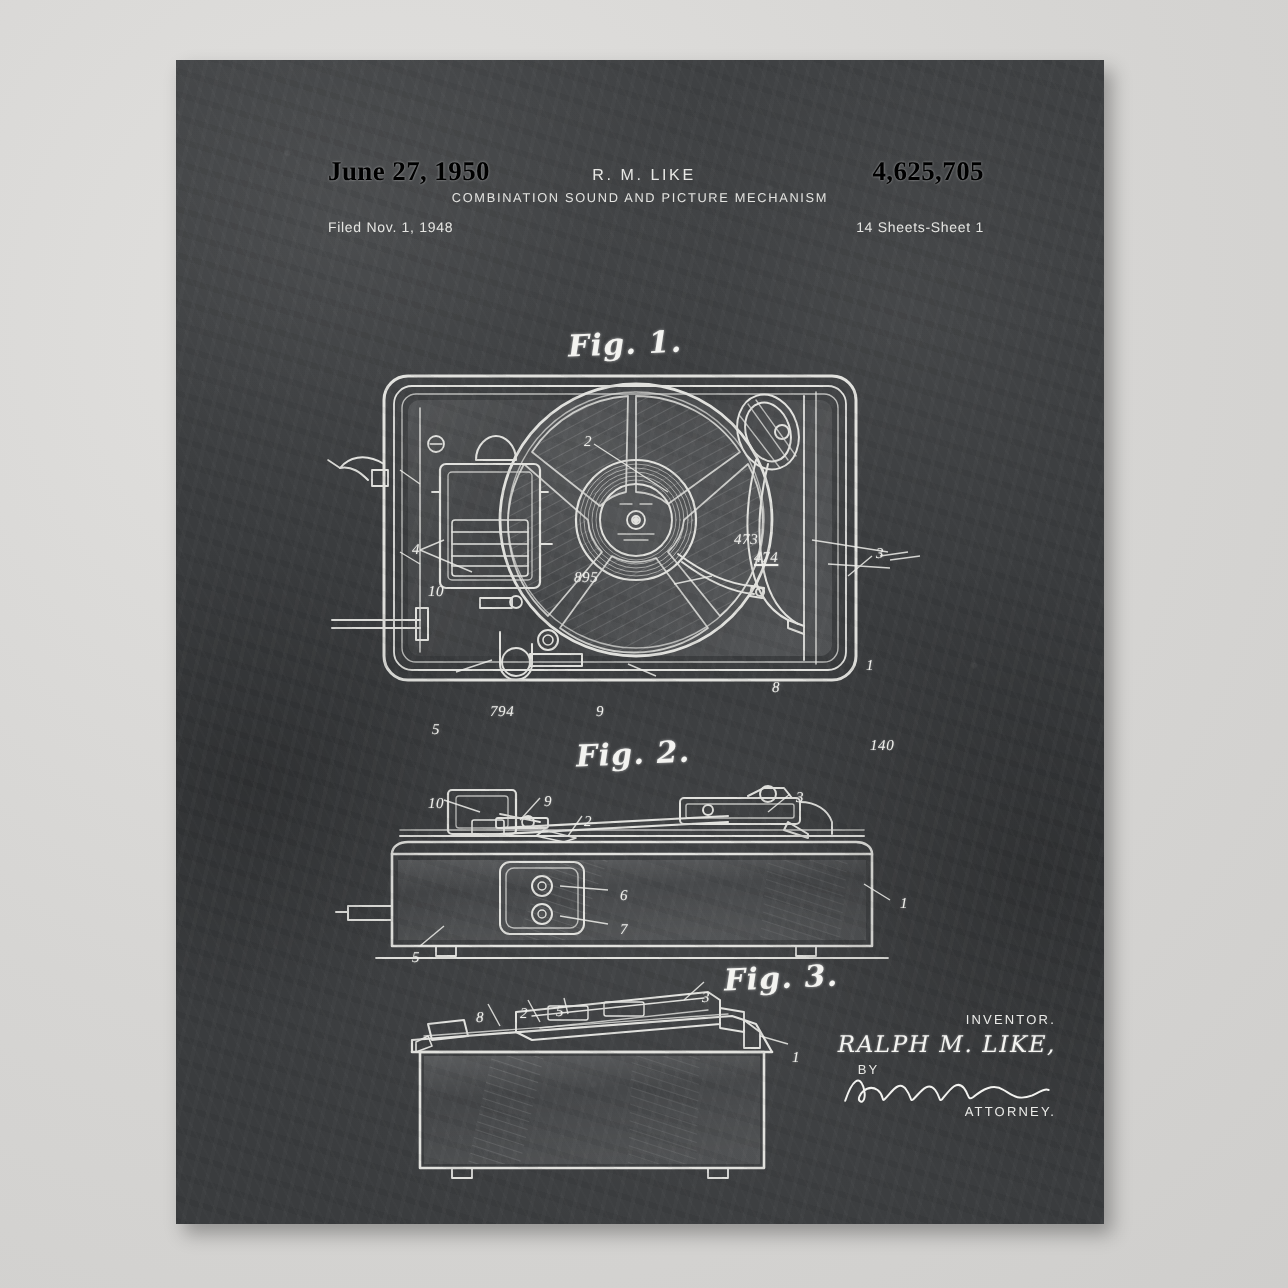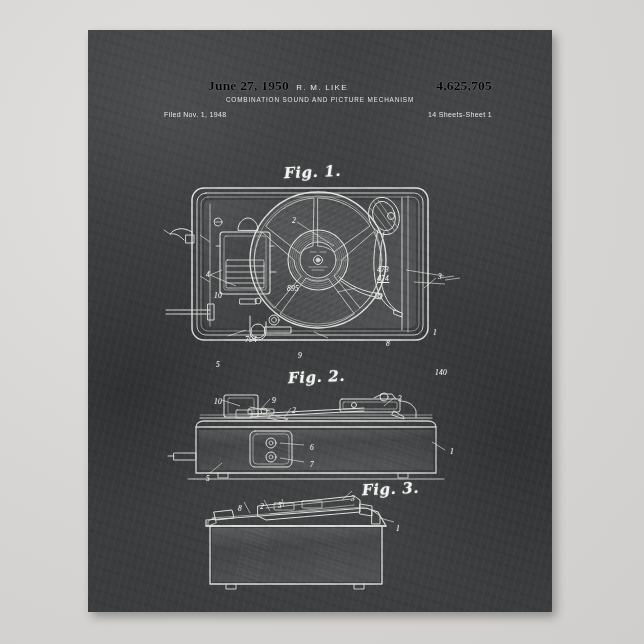--- a/index.html
+++ b/index.html
@@ -53,21 +53,20 @@
       radial-gradient(circle at 45% 88%, rgba(255,255,255,.03) 0 1px, transparent 2px),
       linear-gradient(176deg, rgba(255,255,255,.03), transparent 30%);
   }
   
   #hdr{position:absolute;left:0;top:0;width:100%;}
   .date{
     left:0;top:48px;
     font-weight:bold;font-size:13.5px;letter-spacing:.2px;
     position:absolute;left:76px;top:48px;
     text-shadow:0 0 1.2px rgba(255,255,255,.55);
-    margin-left:44px;
   }
   .patnum{
     position:absolute;right:60px;top:48px;
     font-weight:bold;font-size:13.5px;letter-spacing:.2px;
     text-shadow:0 0 1.2px rgba(255,255,255,.55);
   }
   .inventor-name{
     position:absolute;left:4px;right:0;top:53px;
     text-align:center;
     font-family:"Liberation Sans", sans-serif;
@@ -381,25 +380,25 @@
   </div>
 
   <div class="figcap" style="left:196px;top:133px;">Fig. 1.</div>
   <div class="figcap" style="left:200px;top:338px;">Fig. 2.</div>
   <div class="figcap" style="left:274px;top:450px;">Fig. 3.</div>
 
   <div id="fig1-nums">
       <span class="num" style="left: 204px; top: 186px;">2</span>
       <span class="num" style="left: 118px; top: 240px;">4</span>
       <span class="num" style="left: 126px; top: 261px;">10</span>
-      <span class="num" style="left: 157px; top: 305px;">794</span>
+      <span class="num" style="left: 157px; top: 321px;">794</span>
       <span class="num" style="left: 128px; top: 330px;">5</span>
       <span class="num" style="left: 210px; top: 321px;">9</span>
       <span class="num" style="left: 199px; top: 254px;">895</span>
-      <span class="num" style="left: 289px; top: 235px;">473</span>
+      <span class="num" style="left: 279px; top: 235px;">473</span>
       <span class="num" style="left: 289px; top: 244px; text-decoration: underline;">474</span>
       <span class="num" style="left: 350px; top: 242px;">3</span>
       <span class="num" style="left: 298px; top: 309px;">8</span>
       <span class="num" style="left: 345px; top: 298px;">1</span>
       <span class="num" style="left: 347px; top: 338px;">140</span>
     </div>
   <div id="fig2-nums">
       <span class="num" style="left: 126px; top: 367px;">10</span>
       <span class="num" style="left: 184px; top: 366px;">9</span>
       <span class="num" style="left: 204px; top: 376px;">2</span>
@@ -444,14 +443,25 @@
       <line x1="122" y1="443" x2="134" y2="433"></line>
 
       <line x1="156" y1="472" x2="162" y2="483"></line>
       <line x1="176" y1="470" x2="182" y2="481"></line>
       <line x1="194" y1="469" x2="196" y2="477"></line>
       <line x1="264" y1="461" x2="254" y2="470"></line>
       <line x1="306" y1="492" x2="292" y2="488"></line>
     </g>
   </svg>
 
+  <div id="sig">
+    <span class="sig-inv">INVENTOR.</span>
+    <span class="sig-name">RALPH M. LIKE,</span>
+    <span class="sig-by">BY</span>
+    <svg class="sig-scrawl" viewBox="0 0 120 20">
+      <path d="M4 16 C8 4 12 2 14 8 C16 14 14 18 12 16 C10 14 16 6 22 10 C26 13 24 17 26 15
+               C30 11 34 4 38 10 C41 14 40 17 42 15 C46 11 50 5 54 10 C57 14 56 17 58 15
+               C62 10 66 4 70 9 C73 13 72 16 75 14 C80 10 86 6 92 10 C97 13 100 16 108 13 C112 11 115 9 117 10" stroke="#f2f2ef" stroke-width="1.1" fill="none" stroke-linecap="round"></path>
+    </svg>
+    <span class="sig-atty">ATTORNEY.</span>
+  </div>
 
 </div>
 
 </body></html>

